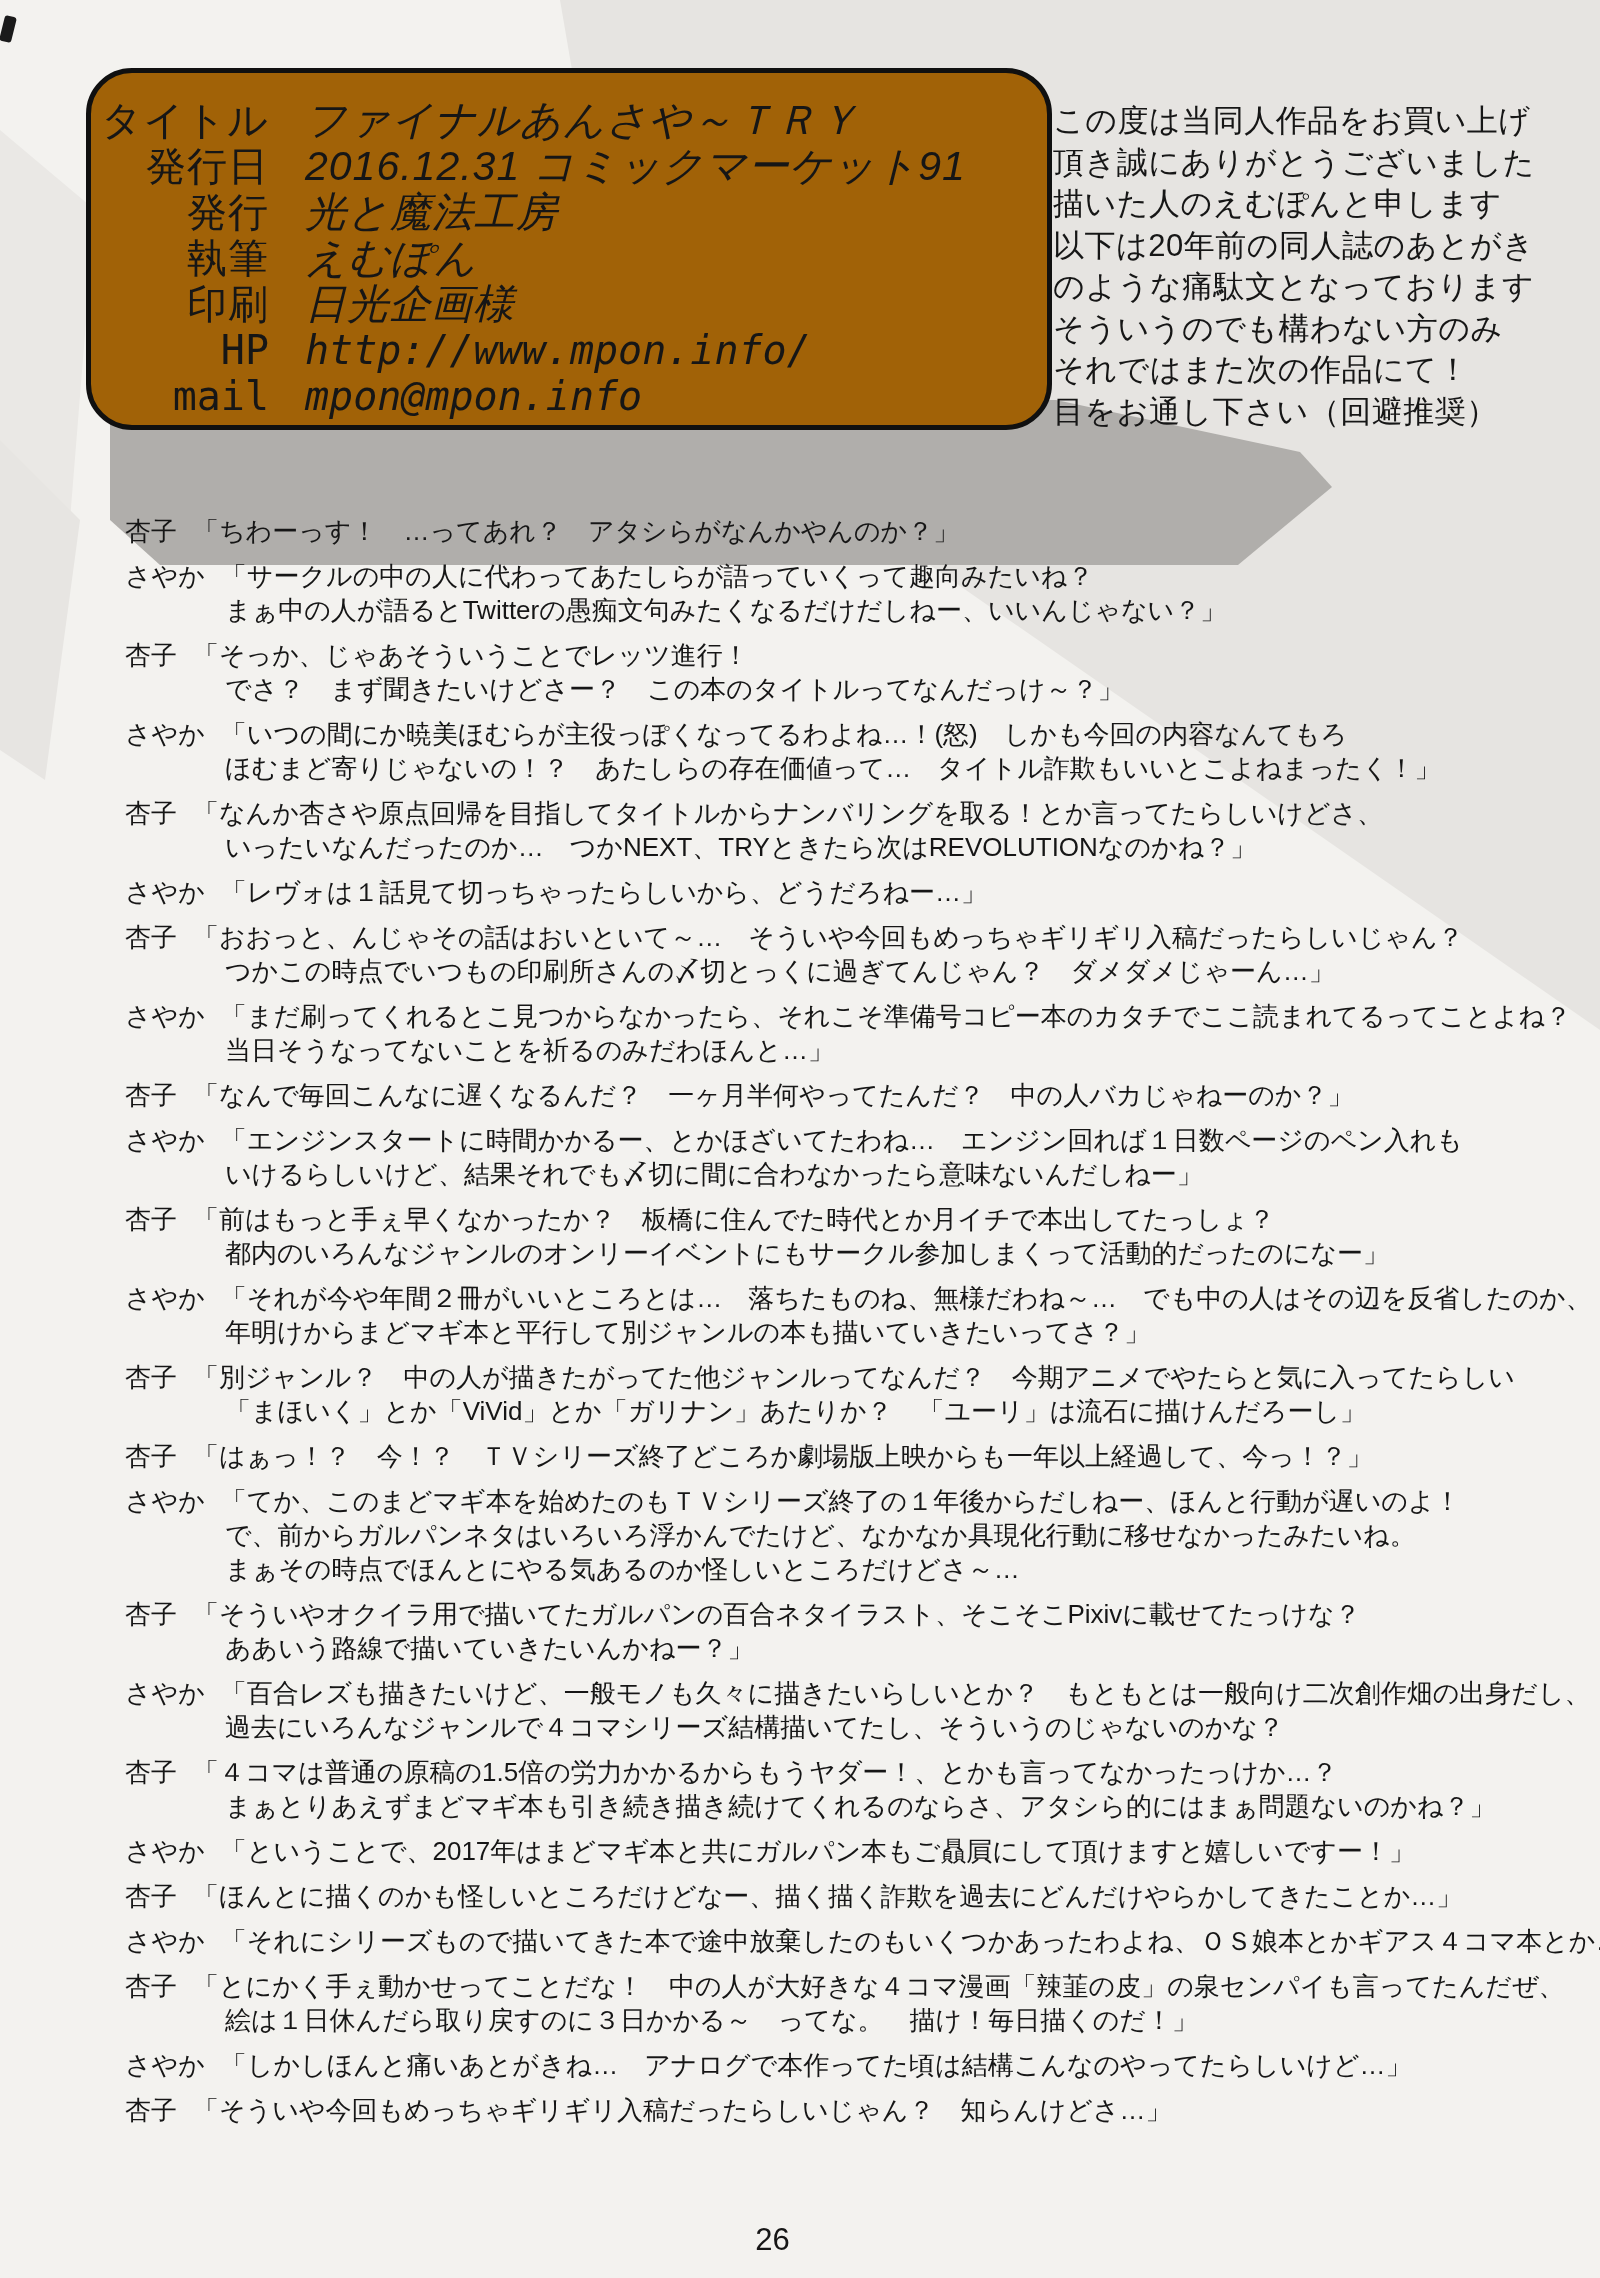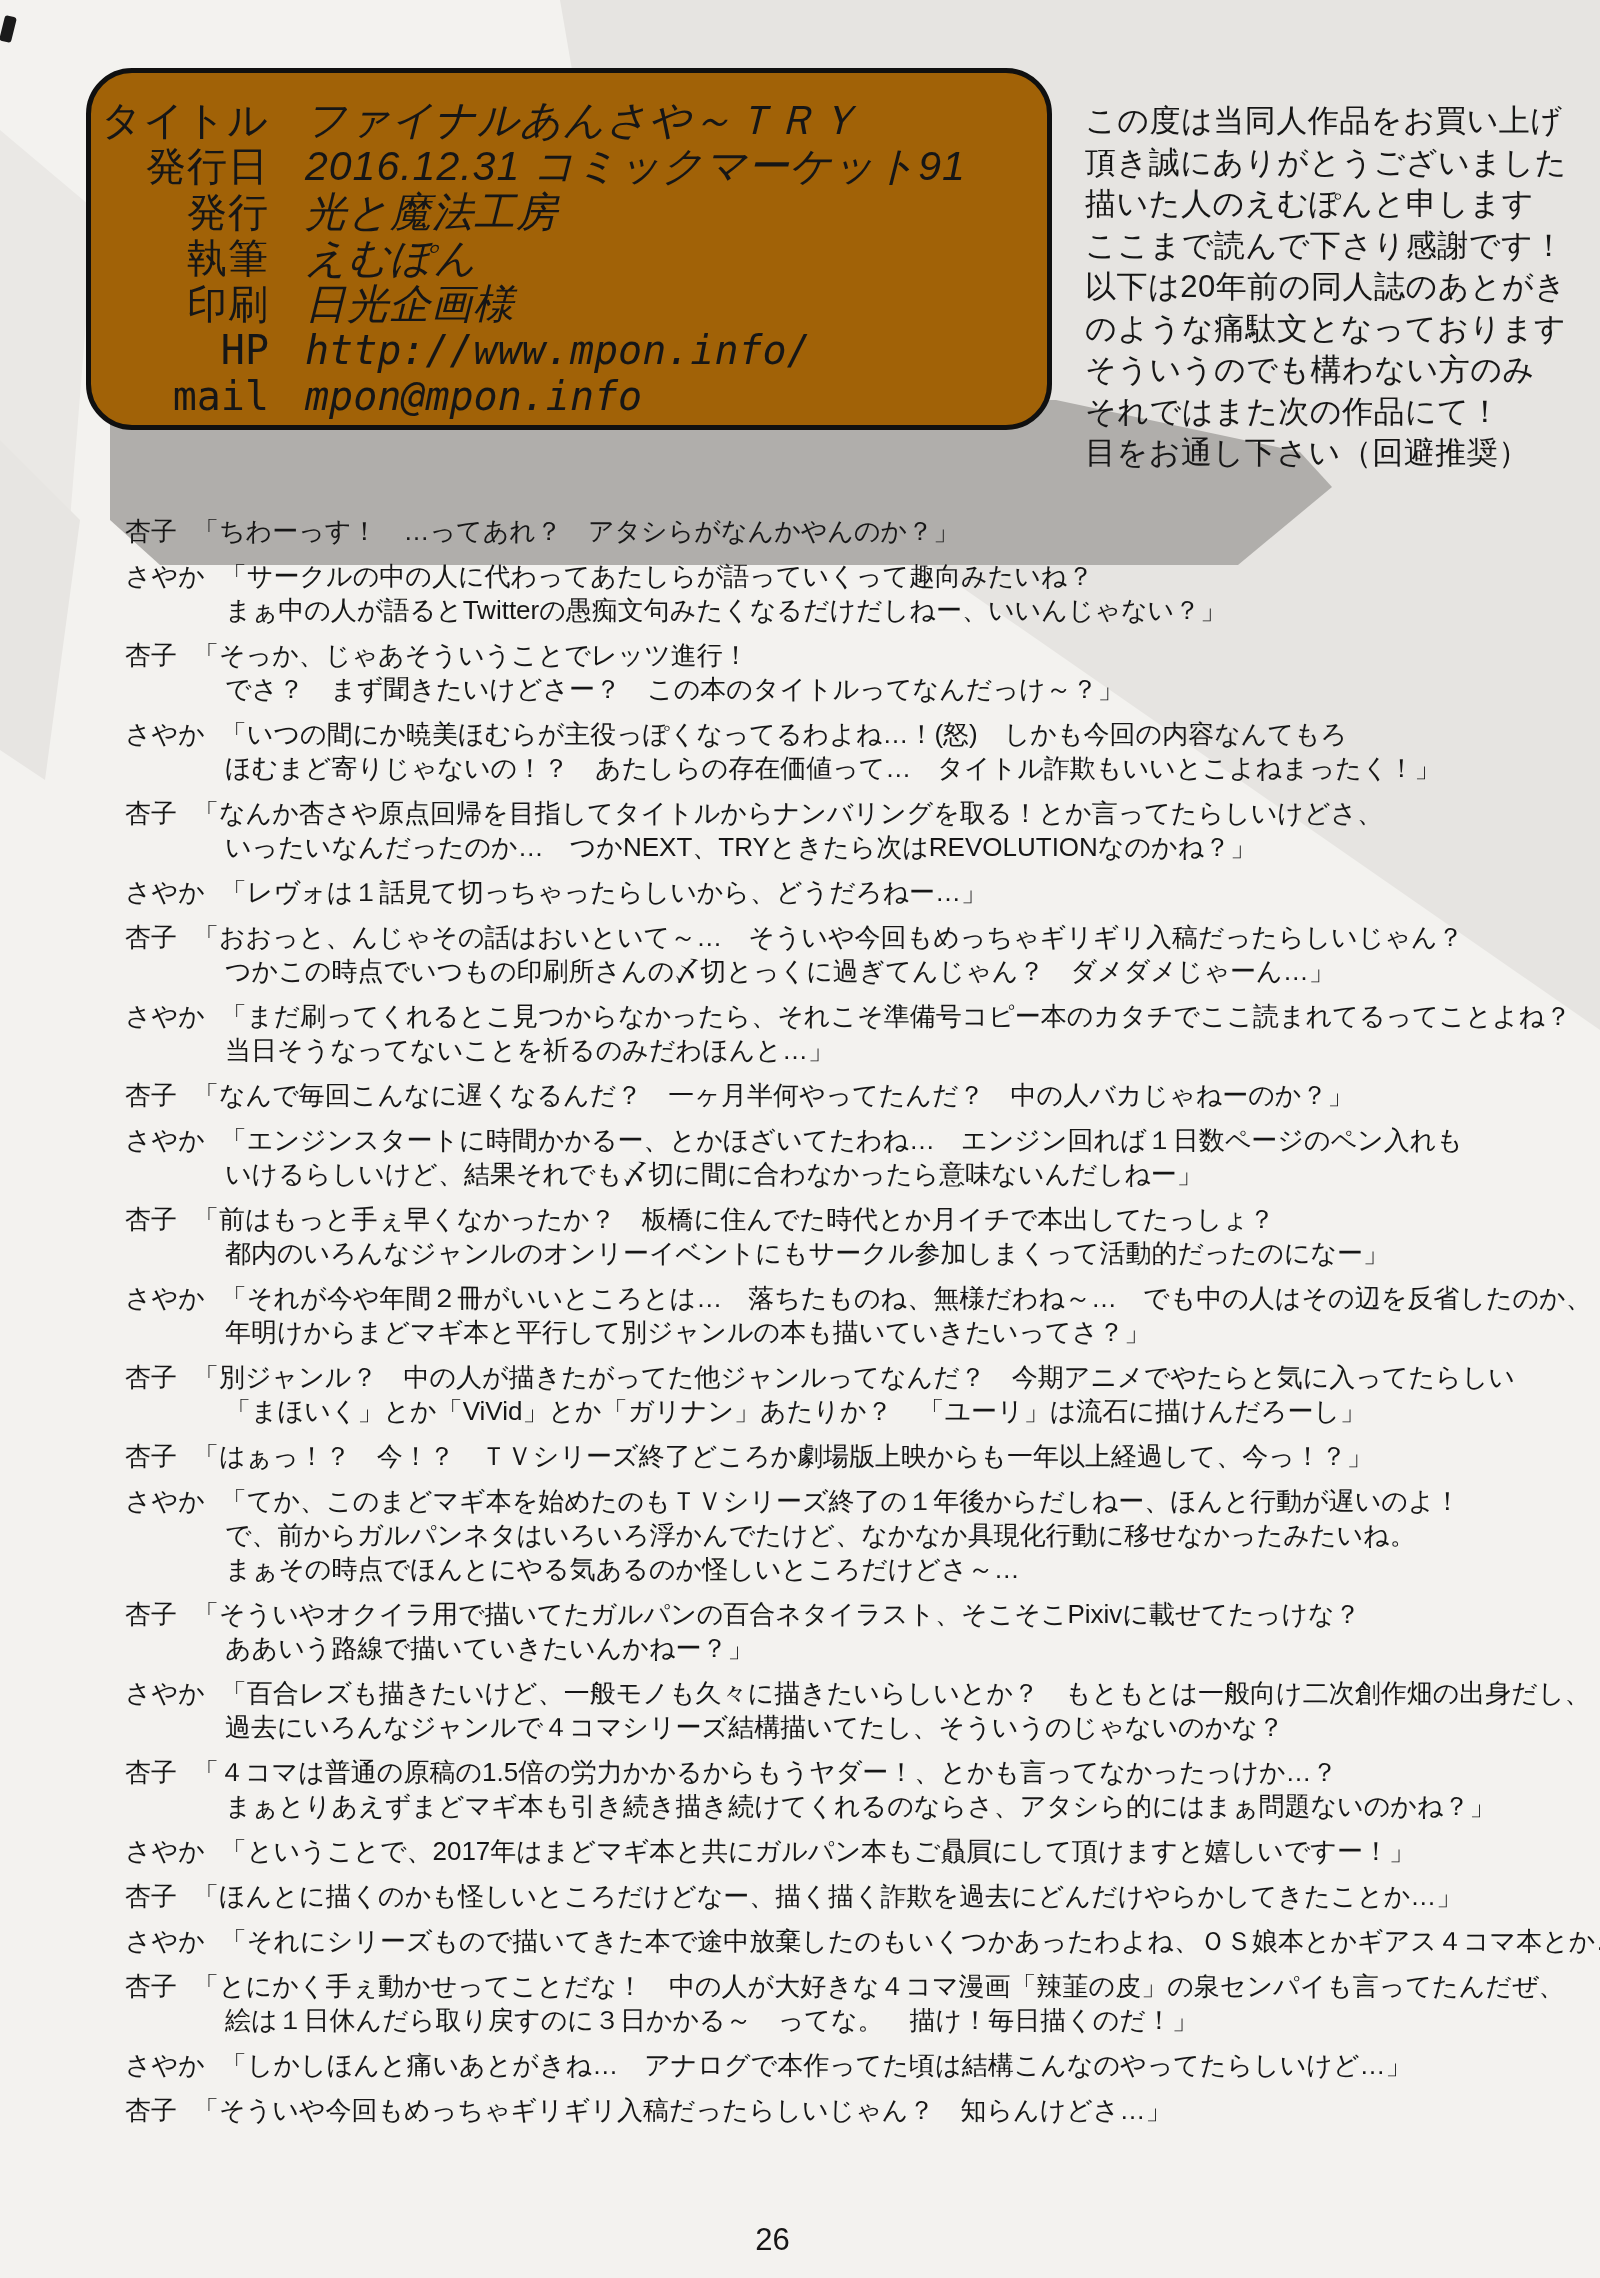--- a/index.html
+++ b/index.html
@@ -55,21 +55,21 @@
   }
   .colophon-value{
     margin-left:36px;font-size:41px;letter-spacing:1px;white-space:nowrap;font-style:italic;
   }
   .colophon-row.mono .colophon-label,
   .colophon-row.mono .colophon-value{
     font-family:"DejaVu Sans Mono",monospace;font-size:40px;letter-spacing:0;
   }
   
   .thanks-note{
-    position:absolute;left:1085px;top:100px;width:490px;
+    position:absolute;left:1053px;top:100px;width:490px;
     font-size:31px;line-height:41.5px;letter-spacing:0.5px;
     z-index:2;white-space:nowrap;
   }
   
   .dialogue{
     position:absolute;left:97px;top:514px;width:1470px;
     font-size:26px;line-height:34px;
     z-index:2;
   }
   .dialogue-entry{margin-bottom:11px;margin-left:28px;}
@@ -120,21 +120,20 @@
       <div class="colophon-row mono">
         <span class="colophon-label">mail</span>
         <span class="colophon-value">mpon@mpon.info</span>
       </div>
     </div>
 
   <div class="thanks-note">
       <div class="thanks-line">この度は当同人作品をお買い上げ</div>
       <div class="thanks-line">頂き誠にありがとうございました</div>
       <div class="thanks-line">描いた人のえむぽんと申します</div>
-      <div class="thanks-line">ここまで読んで下さり感謝です！</div>
       <div class="thanks-line">以下は20年前の同人誌のあとがき</div>
       <div class="thanks-line">のような痛駄文となっております</div>
       <div class="thanks-line">そういうのでも構わない方のみ</div>
       <div class="thanks-line">それではまた次の作品にて！</div>
       <div class="thanks-line">目をお通し下さい（回避推奨）</div>
     </div>
 
   <div class="dialogue">
       <div class="dialogue-entry">
         <div class="dialogue-line first"><span class="speaker-name">杏子</span><span class="quote-text">「ちわーっす！　…ってあれ？　アタシらがなんかやんのか？」</span></div>

